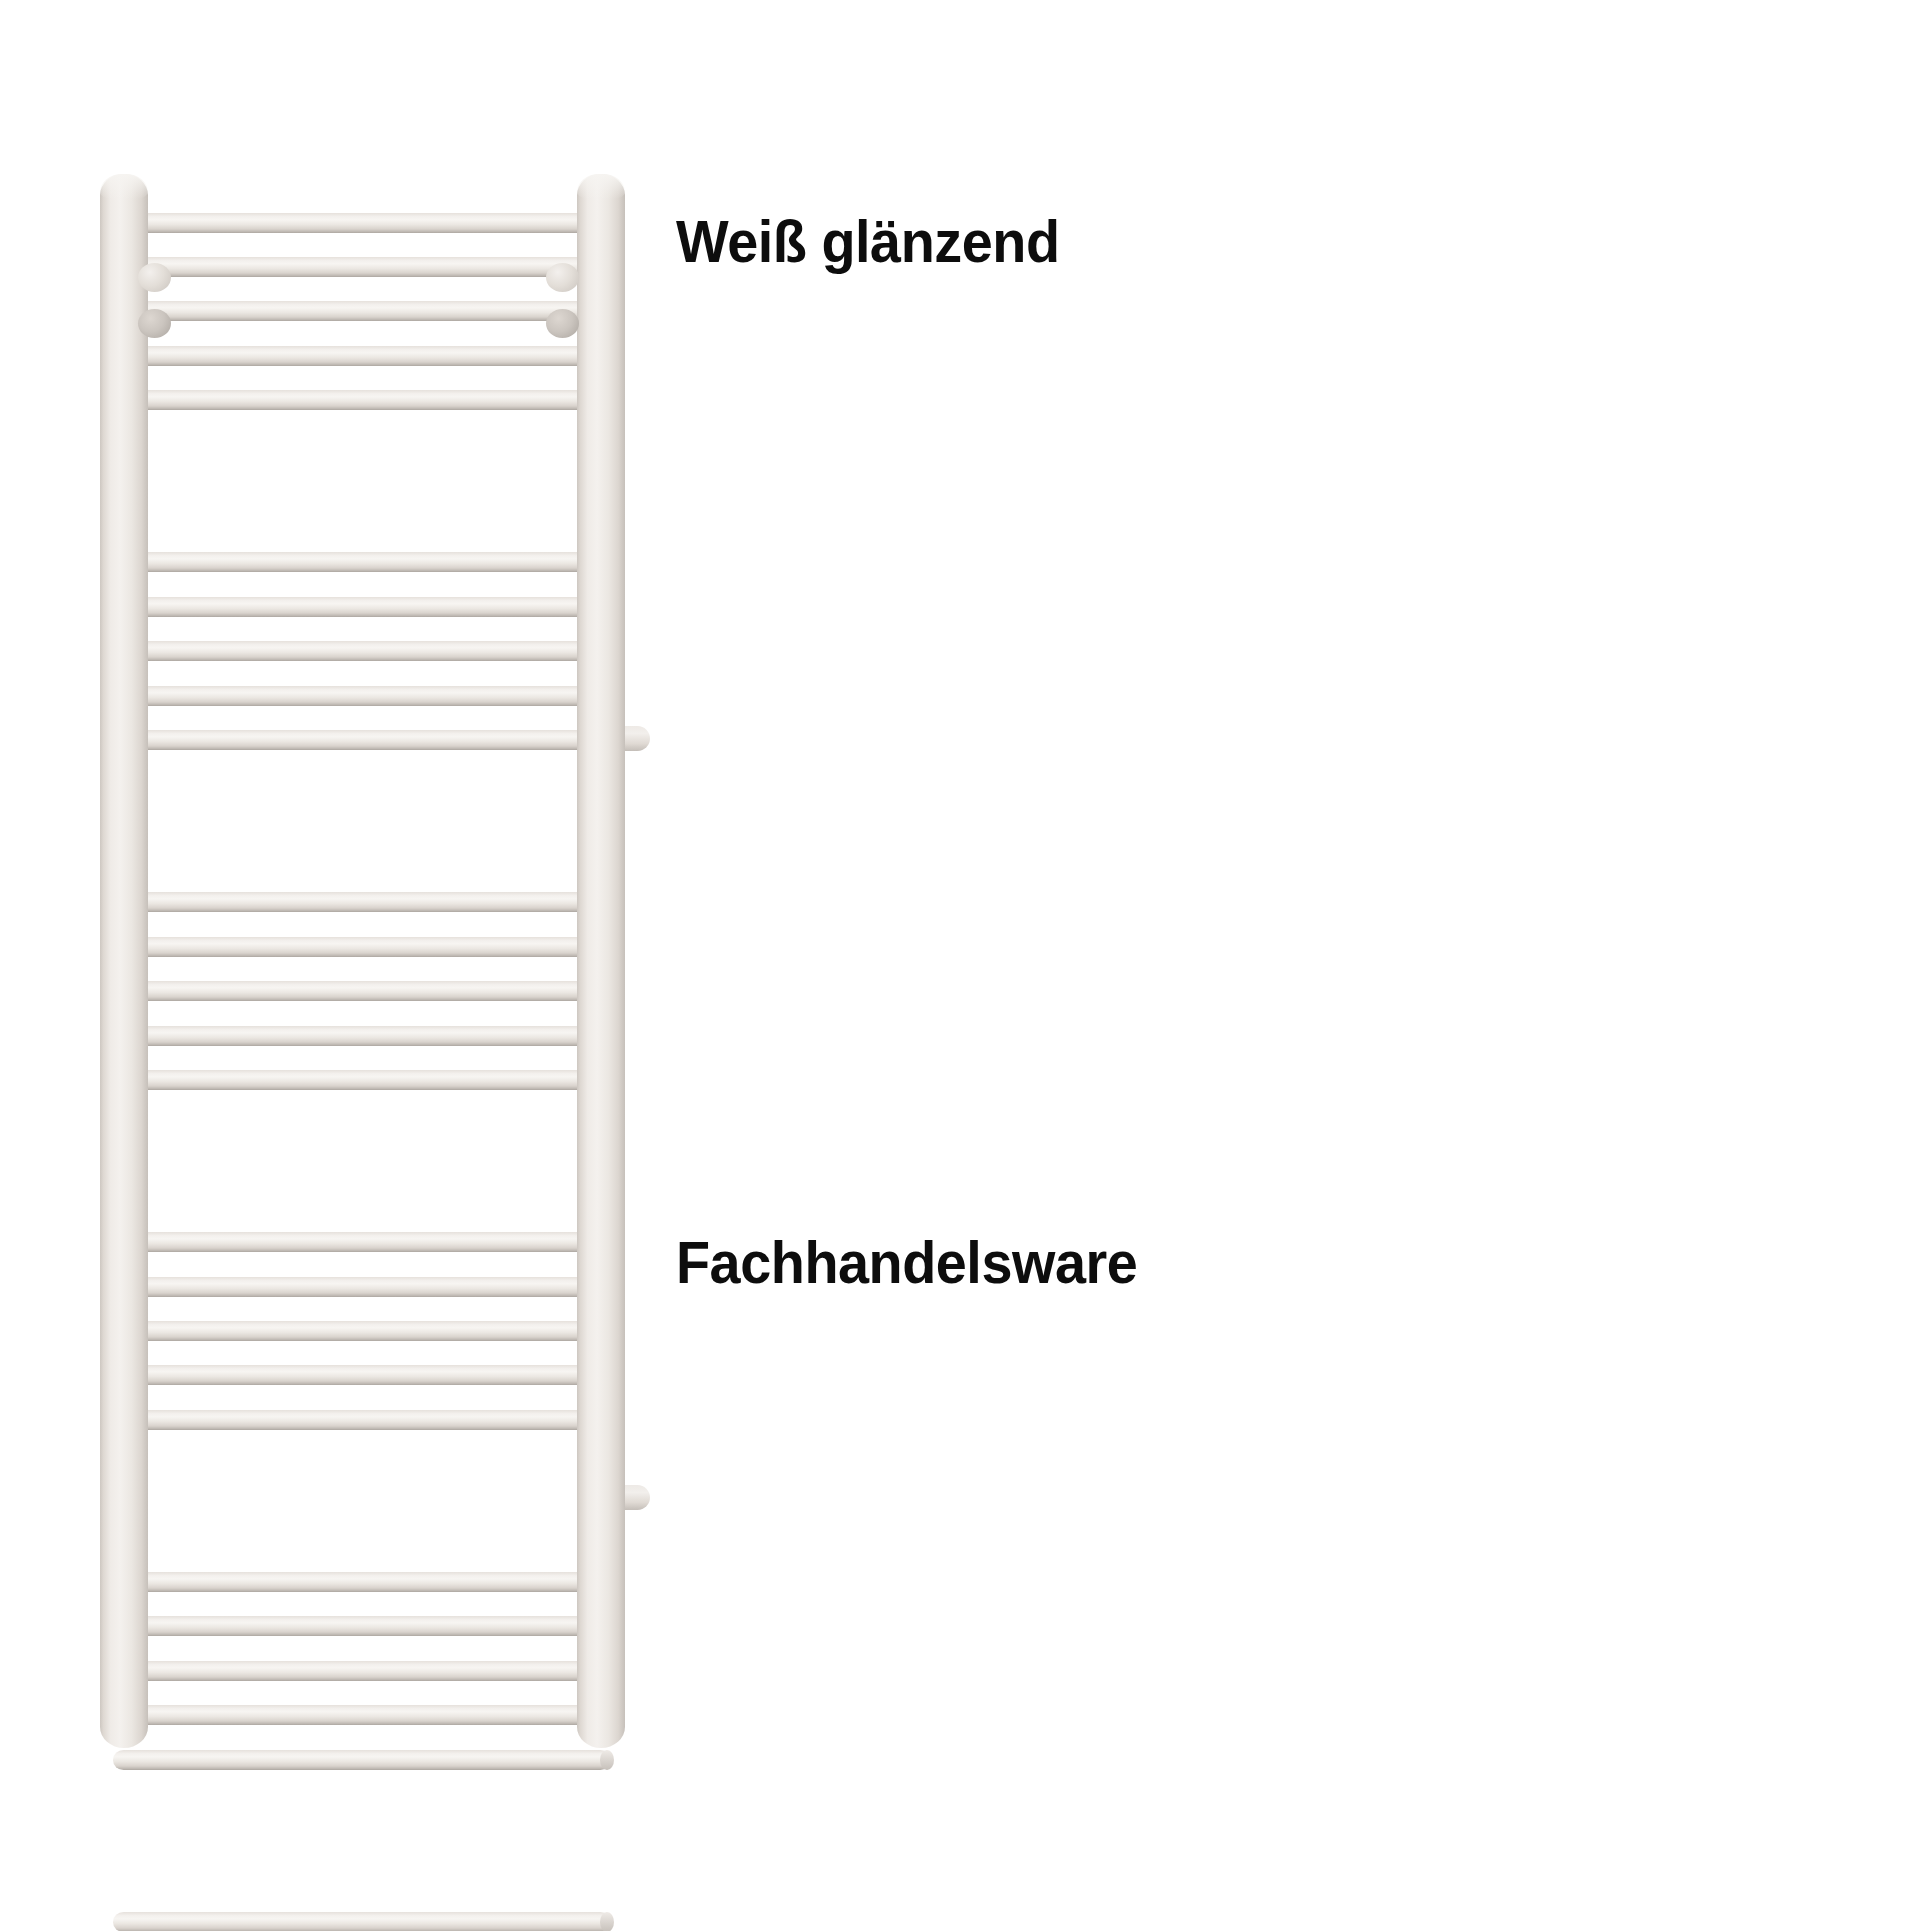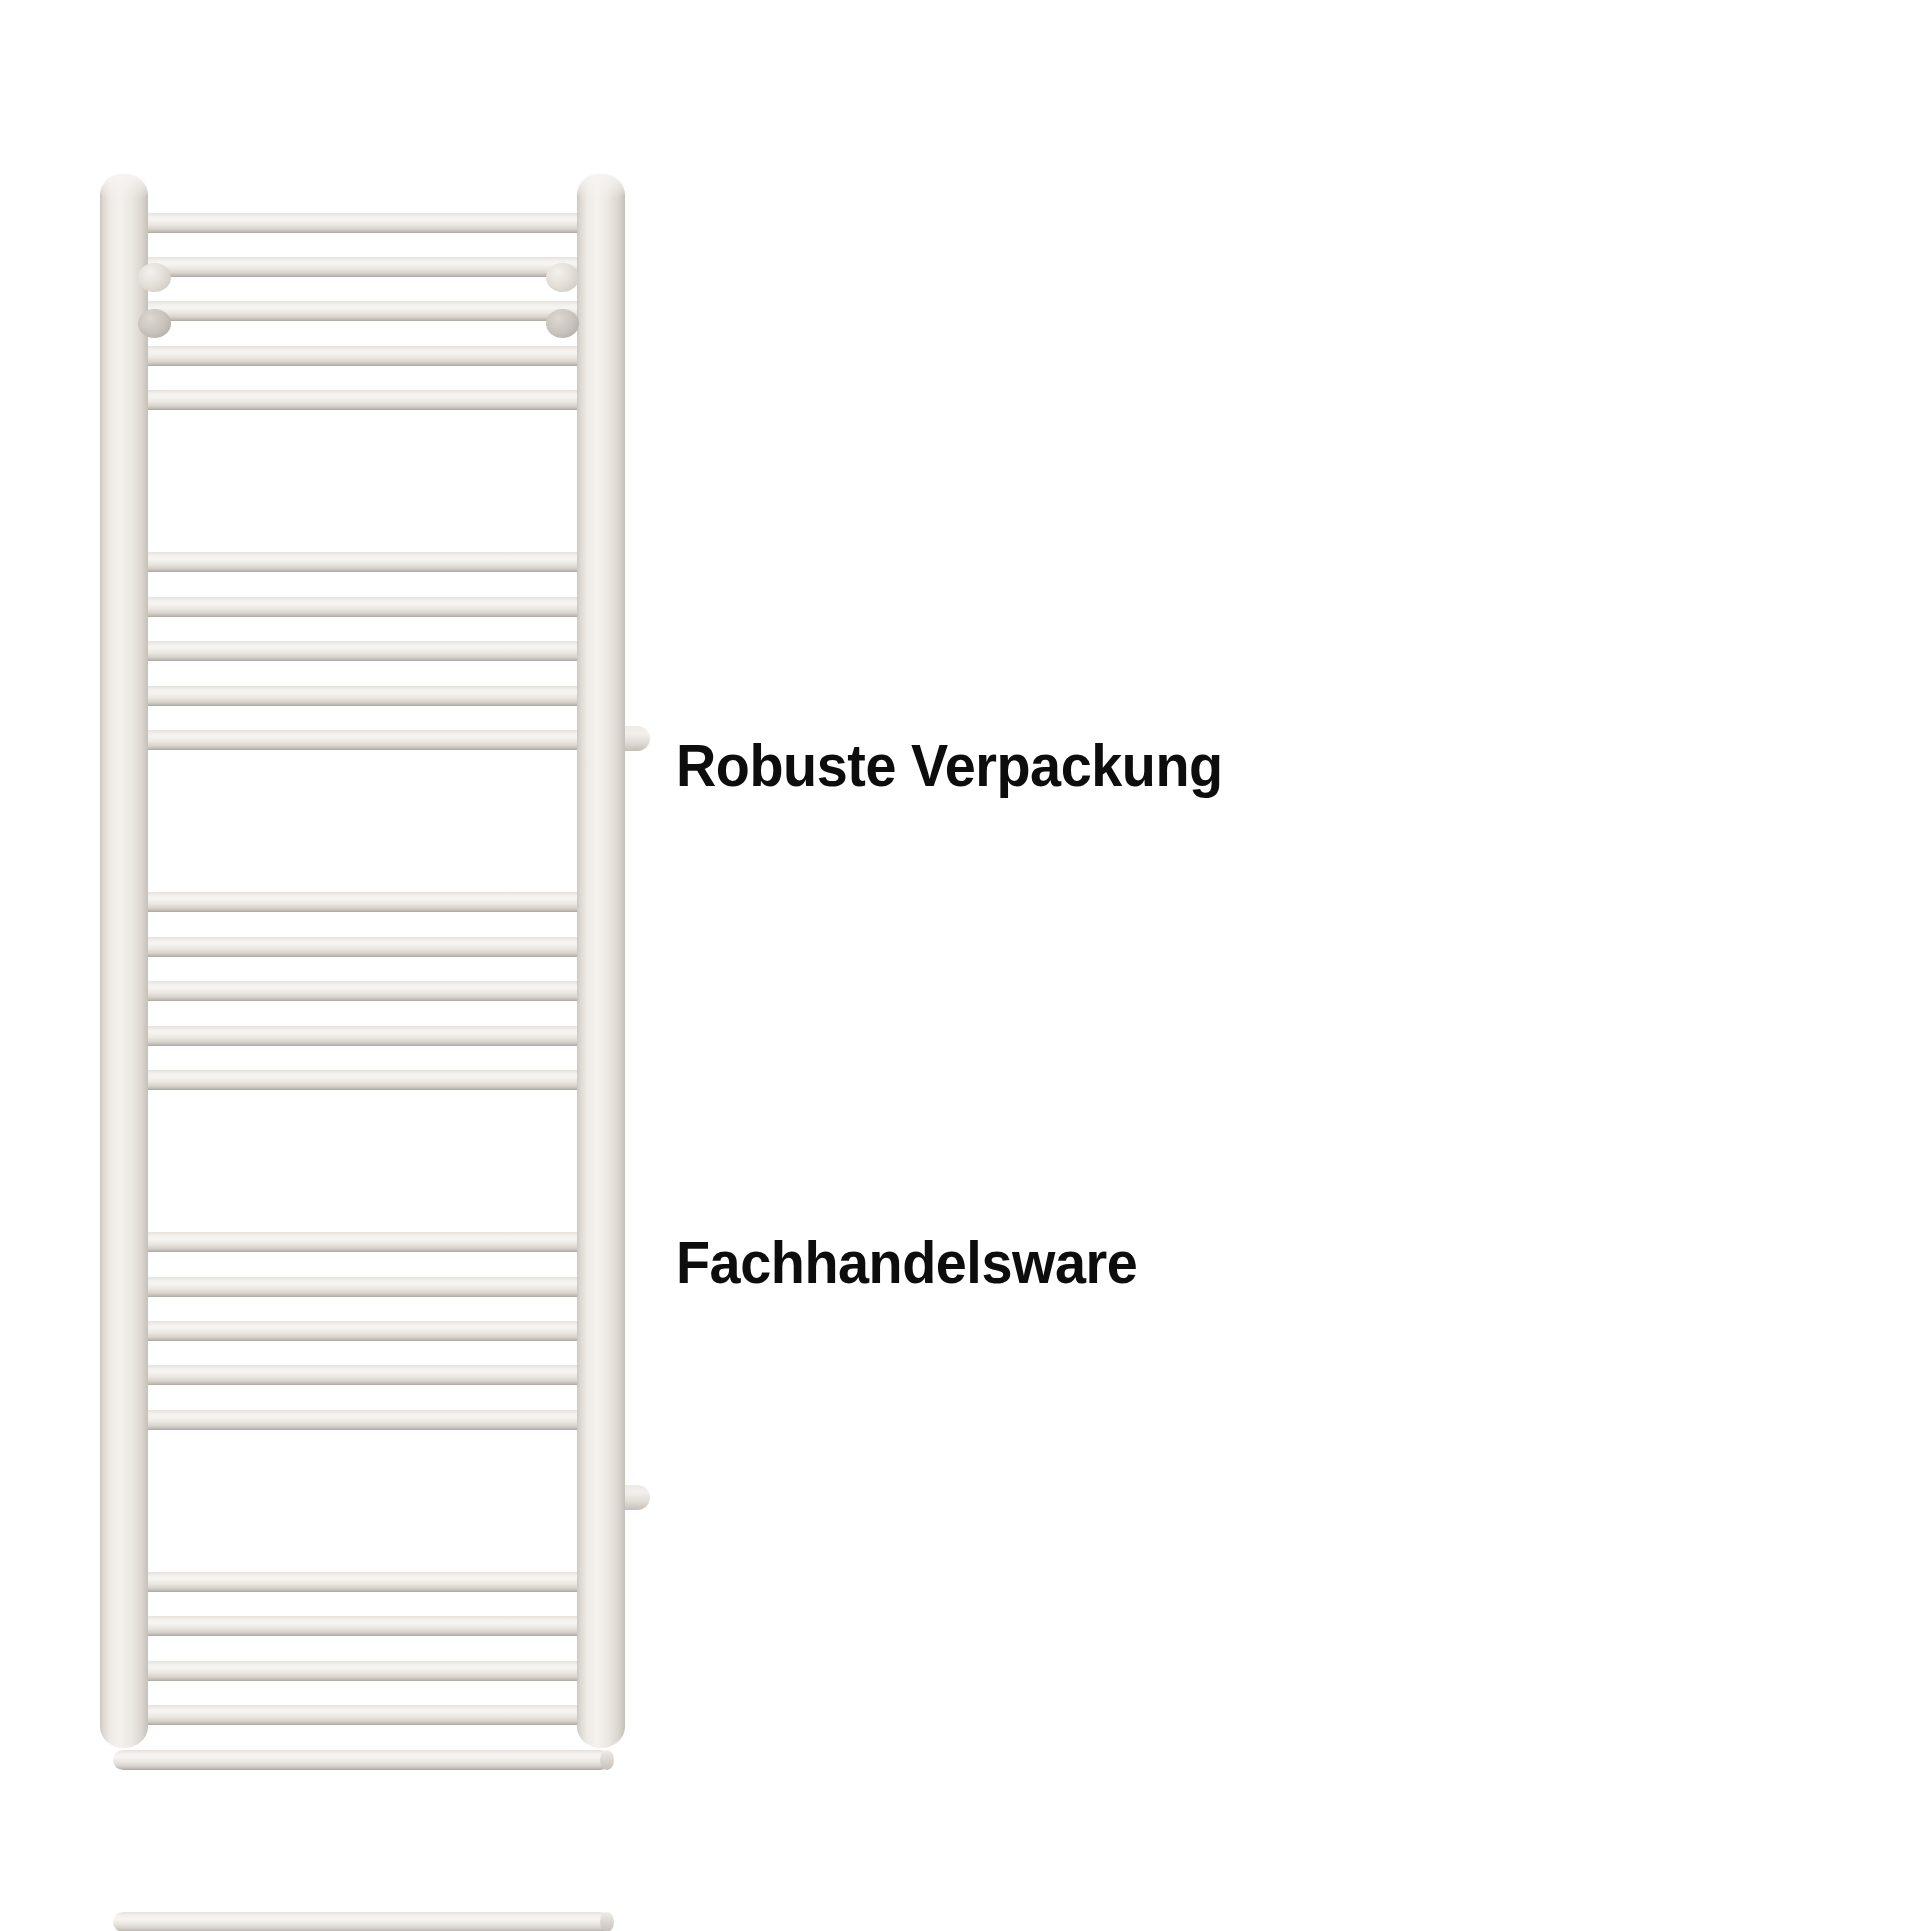--- a/index.html
+++ b/index.html
@@ -194,25 +194,25 @@
       <div id="nubs">
           <div class="nub" style="left: 527px; top: 552px;"></div>
           <div class="nub" style="left: 527px; top: 1311px;"></div>
         </div>
 
     </div>
   </div>
 
   <div id="feature-list">
 
-
-
-    <div class="feature-row" style="top: 734px;">
-      <span class="feature-label">Robuste Verpackung</span>
+    <div class="feature-row" style="top: 210px;">
+      <span class="feature-label">Weiß glänzend</span>
     </div>
+
+
 
 
     <div class="feature-row" style="top: 1231px;">
       <span class="feature-label">Fachhandelsware</span>
     </div>
 
 
   </div>
 
 </div>

